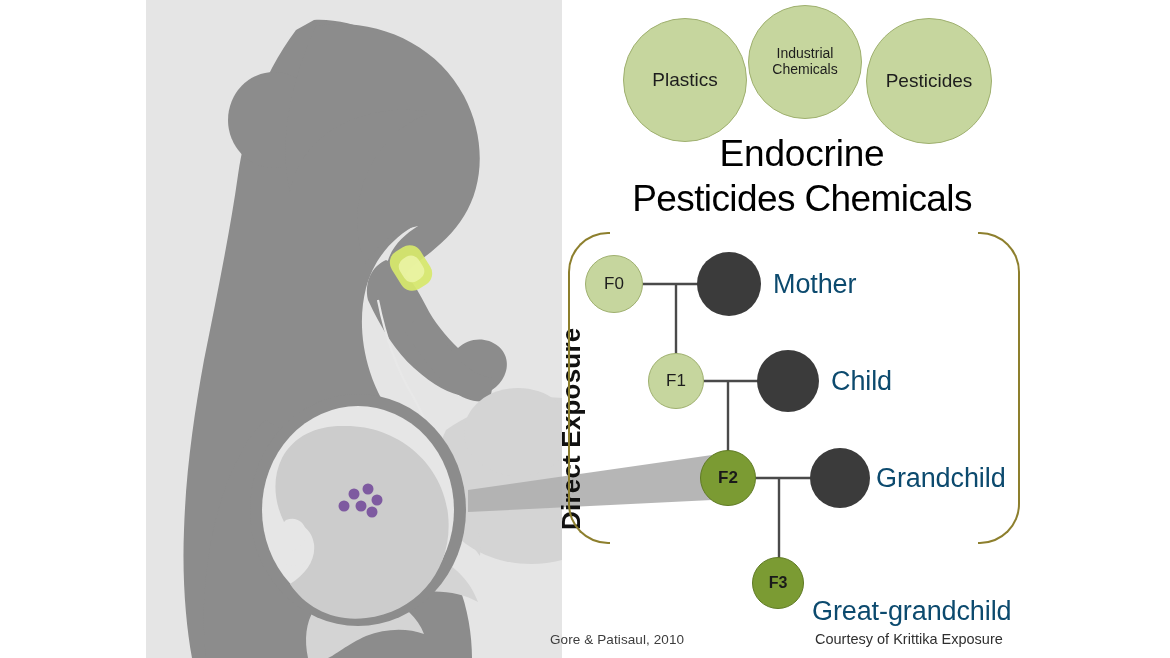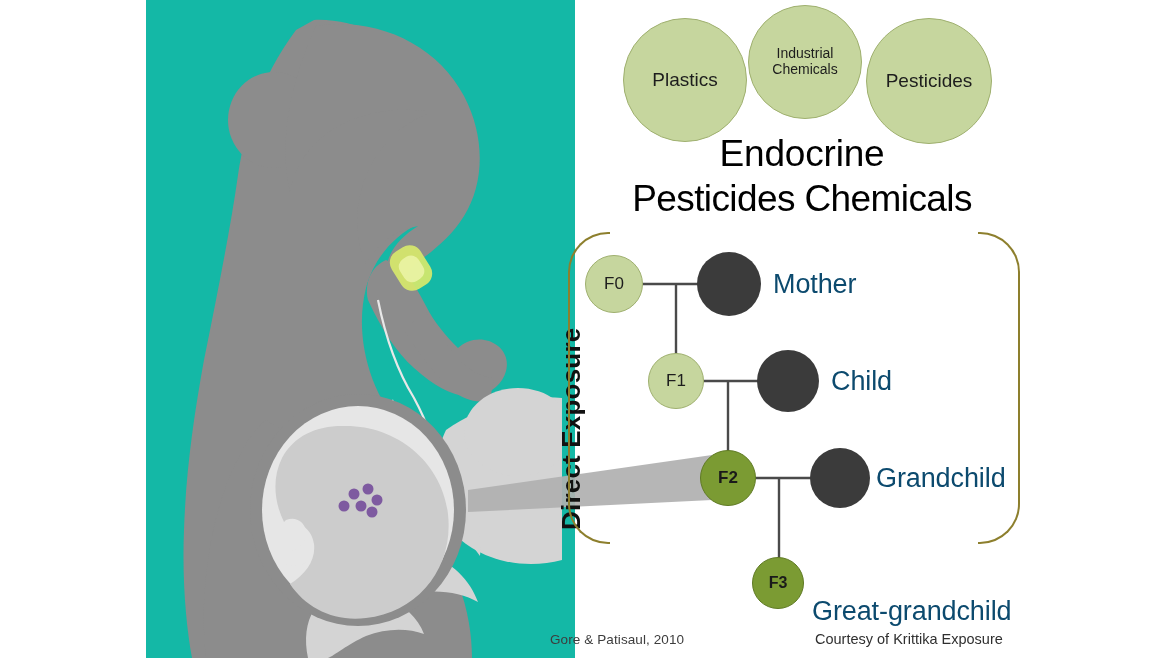--- a/index.html
+++ b/index.html
@@ -13,22 +13,21 @@
     height:658px;
     background:#ffffff;
     overflow:hidden;
   }
 
   
   #left-panel{
     position:absolute;
     left:146px; top:0;
     width:416px; height:658px;
-    background:#14b8a6;
-    padding-left:13px;
+    background:#e5e5e5;
   }
   #illustration{
     position:absolute;
     left:0; top:0;
     width:416px; height:658px;
   }
   .citation-left{
     position:absolute;
     left:404px; top:632px;
     font-size:13.5px;

